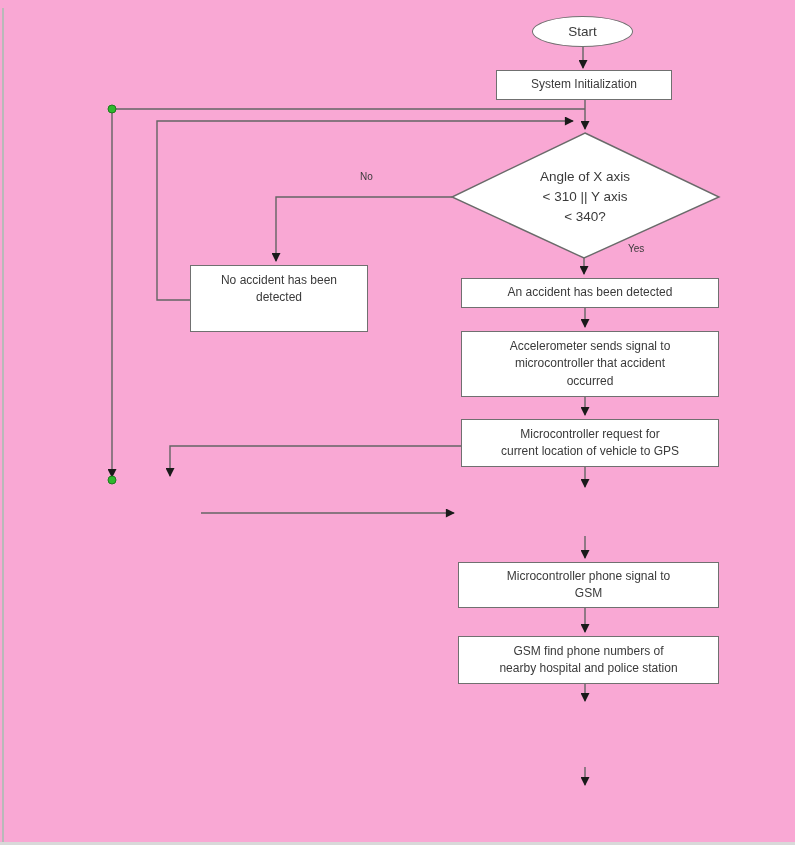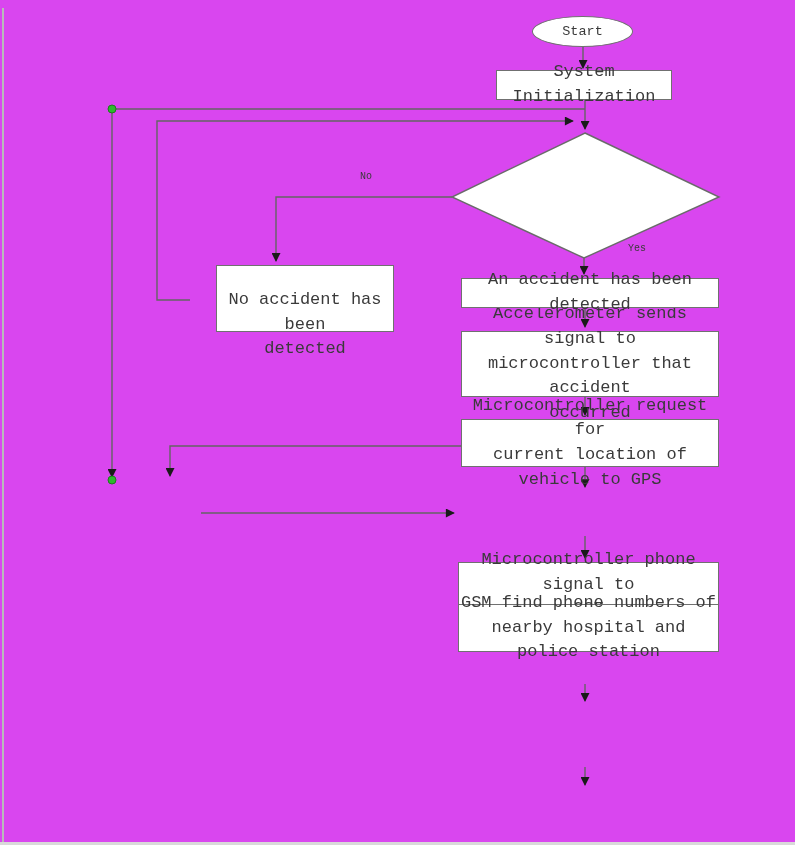--- a/index.html
+++ b/index.html
@@ -1,42 +1,42 @@
 <!DOCTYPE html>
 <html><head>
 <meta charset="utf-8">
 <style>
   html,body{margin:0;padding:0;background:#ffffff;}
   .canvas{
     position:relative;
     width:795px;height:845px;
-    background:#d946ef;
+    background:#f9a8d4;
     overflow:hidden;
-    font-family:Liberation Mono, monospace;
+    font-family:Liberation Sans, sans-serif;
     color:#3a3a3a;
   }
   .frame-left{
     position:absolute;left:2px;top:8px;bottom:0;width:2px;
     background:#b9b9b9;
   }
   .frame-bottom{
     position:absolute;left:0;bottom:0;height:3px;width:100%;
     background:#d9d9d9;
   }
   svg.connectors{position:absolute;left:0;top:0;width:795px;height:845px;}
   .node{
     position:absolute;
     box-sizing:border-box;
     background:#ffffff;
     border:1.4px solid #707070;
     display:flex;
     align-items:center;
     justify-content:center;
     text-align:center;
-    font-size:17px;
+    font-size:12px;
     line-height:1.45;
     white-space:pre-line;
     color:#3a3a3a;
   }
   .terminator{
     border-radius:50%;
     font-size:13.5px;
   }
   .decision-text{
     position:absolute;
@@ -45,22 +45,21 @@
     display:flex;
     align-items:center;
     justify-content:center;
     text-align:center;
     font-size:13.5px;
     line-height:1.5;
     white-space:pre-line;
   }
   .top-align{
     align-items:flex-start;
-    padding-top:22px;
-    margin-left:26px;
+    padding-top:6px;
   }
   .branch-label{
     position:absolute;
     font-size:10px;
     color:#3a3a3a;
     background:transparent;
   }
 </style>
 </head>
 <body>
@@ -110,20 +109,23 @@
     <polygon points="585,133 719,197 584,258 452,197" fill="#ffffff" stroke="#6a6a6a" stroke-width="1.4"></polygon>
 
     <circle cx="112" cy="109" r="4" fill="#2db82d" stroke="#1e7a1e" stroke-width="1"></circle>
     <circle cx="112" cy="480" r="4" fill="#2db82d" stroke="#1e7a1e" stroke-width="1"></circle>
   </svg>
 
   <div class="node terminator" style="left:532px;top:16px;width:101px;height:31px">Start</div>
 
   <div class="node" style="left:496px;top:70px;width:176px;height:30px">System Initialization</div>
 
+  <div class="decision-text" style="left:478px;top:158px;width:214px;height:78px">Angle of X axis
+&lt; 310 || Y axis
+&lt; 340?</div>
 
   <div class="branch-label" style="left:360px;top:171px">No</div>
 
   <div class="branch-label" style="left:628px;top:243px">Yes</div>
 
   <div class="node top-align" style="left:190px;top:265px;width:178px;height:67px">No accident has been
 detected</div>
 
   <div class="node" style="left:461px;top:331px;width:258px;height:66px">Accelerometer sends signal to
 microcontroller that accident
@@ -132,18 +134,18 @@
   <div class="node" style="left:461px;top:278px;width:258px;height:30px">An accident has been detected</div>
 
   <div class="node" style="left:461px;top:419px;width:258px;height:48px">Microcontroller request for
 current location of vehicle to GPS</div>
 
 
 
   <div class="node" style="left:458px;top:562px;width:261px;height:46px">Microcontroller phone signal to
 GSM</div>
 
-  <div class="node" style="left:458px;top:604px;width:261px;height:48px">GSM find phone numbers of
+  <div class="node" style="left:458px;top:636px;width:261px;height:48px">GSM find phone numbers of
 nearby hospital and police station</div>
 
 
 
 </div>
 
 </body></html>

